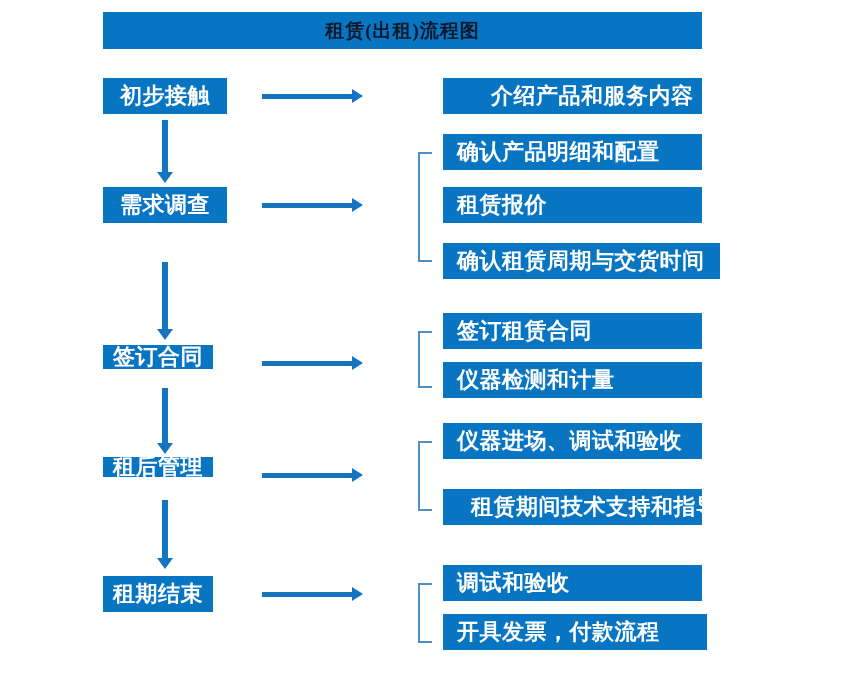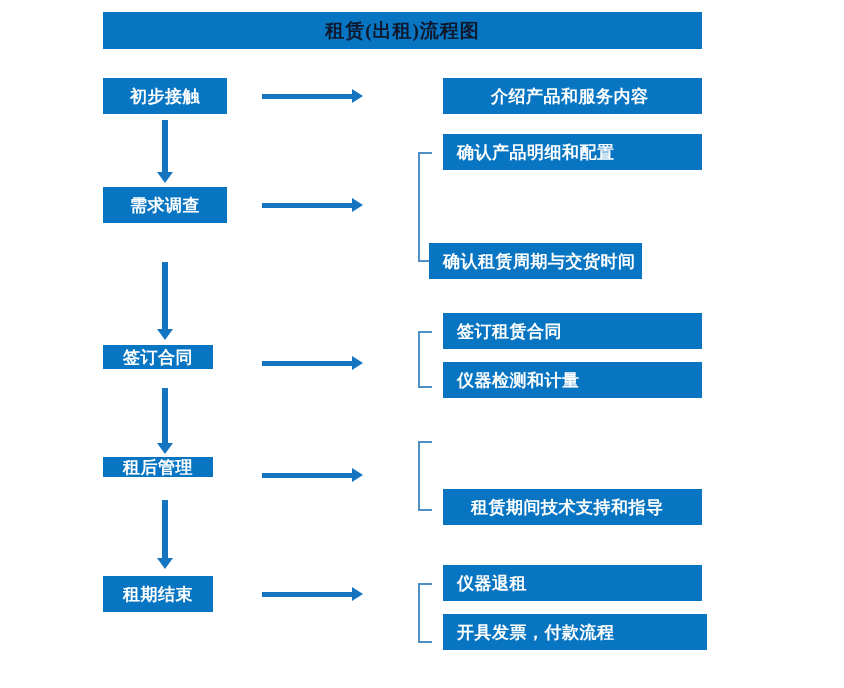--- a/index.html
+++ b/index.html
@@ -27,21 +27,21 @@
     font-weight: bold;
     display: flex;
     align-items: center;
     justify-content: center;
     letter-spacing: 1px;
   }
   .box {
     position: absolute;
     background: #0775C2;
     color: #ffffff;
-    font-size: 17px;
+    font-size: 22px;
     font-weight: bold;
     display: flex;
     align-items: center;
     letter-spacing: 0.5px;
     white-space: nowrap;
   }
   .box.left {
     justify-content: center;
   }
   .box.right {
@@ -127,21 +127,22 @@
   <div class="box left" style="left:103px; top:187px; width:124px; height:36px;">需求调查</div>
 
   <div class="h-arrow" style="left:262px; top:198px; width:101px;">
     <div class="shaft" style="width:92px;"></div>
     <div class="head"></div>
   </div>
 
   <div class="bracket" style="left:418px; top:152px; height:110px;"></div>
 
   <div class="box right" style="left:443px; top:134px; width:259px; height:36px;">确认产品明细和配置</div>
-  <div class="box right" style="left:429px; top:243px; width:213px; height:36px;">确认租赁周期与交货时间</div>
+  <div class="box right" style="left:443px; top:187px; width:259px; height:36px;">租赁报价</div>
+  <div class="box right" style="left:443px; top:243px; width:277px; height:36px;">确认租赁周期与交货时间</div>
 
   <div class="v-arrow" style="left:157px; top:262px; height:78px;">
     <div class="shaft" style="height:68px;"></div>
     <div class="head"></div>
   </div>
 
   <div class="box left" style="left:103px; top:345px; width:110px; height:24px;">签订合同</div>
 
   <div class="h-arrow" style="left:262px; top:356px; width:101px;">
     <div class="shaft" style="width:92px;"></div>
@@ -160,32 +161,33 @@
 
   <div class="box left" style="left:103px; top:457px; width:110px; height:20px;">租后管理</div>
 
   <div class="h-arrow" style="left:262px; top:468px; width:101px;">
     <div class="shaft" style="width:92px;"></div>
     <div class="head"></div>
   </div>
 
   <div class="bracket" style="left:418px; top:441px; height:70px;"></div>
 
+  <div class="box right" style="left:443px; top:423px; width:259px; height:36px;">仪器进场、调试和验收</div>
   <div class="box right" style="left:443px; top:489px; width:259px; height:36px;padding-left:28px;">租赁期间技术支持和指导</div>
 
   <div class="v-arrow" style="left:157px; top:500px; height:69px;">
     <div class="shaft" style="height:59px;"></div>
     <div class="head"></div>
   </div>
 
   <div class="box left" style="left:103px; top:576px; width:110px; height:36px;">租期结束</div>
 
   <div class="h-arrow" style="left:262px; top:587px; width:101px;">
     <div class="shaft" style="width:92px;"></div>
     <div class="head"></div>
   </div>
 
   <div class="bracket" style="left:418px; top:583px; height:60px;"></div>
 
-  <div class="box right" style="left:443px; top:565px; width:259px; height:36px;">仪器退租</div>
+  <div class="box right" style="left:443px; top:565px; width:259px; height:36px;">调试和验收</div>
   <div class="box right" style="left:443px; top:614px; width:264px; height:36px;">开具发票，付款流程</div>
 
 </div>
 
 </body></html>

